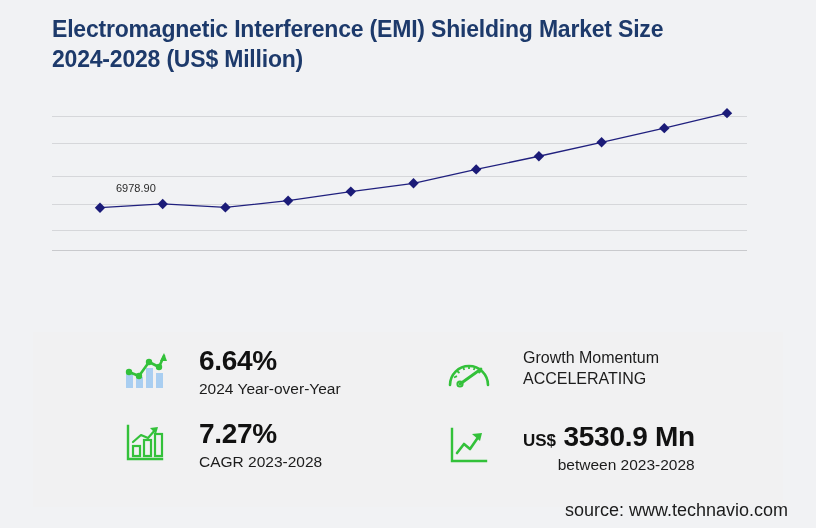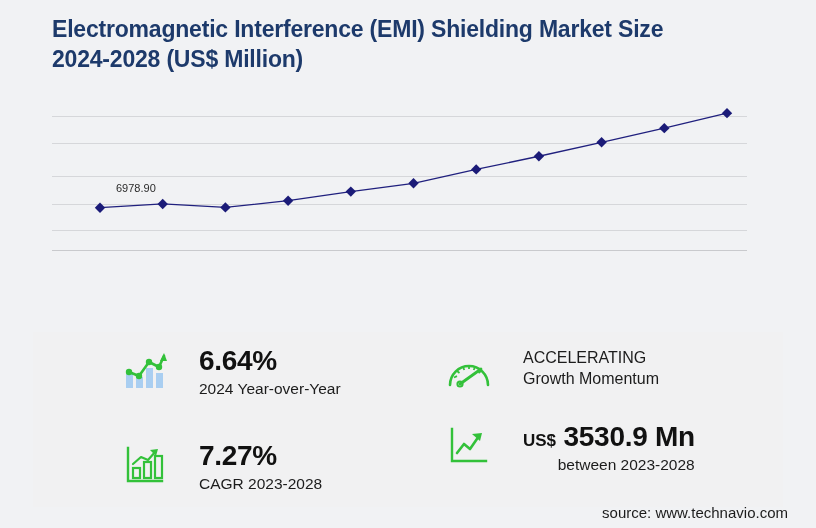--- a/index.html
+++ b/index.html
@@ -140,30 +140,30 @@
     text-align: right;
   }
   .stat-head {
     font-size: 16px;
     color: #1c1c1c;
     line-height: 1.3;
     white-space: nowrap;
   }
 
   #stat-yoy   { left: 86px;  top: 14px; }
-  #stat-cagr  { left: 86px;  top: 109px; }
+  #stat-cagr  { left: 86px;  top: 87px; }
   #stat-mom   { left: 410px; top: 16px; }
   #stat-incr  { left: 410px; top: 90px; }
 
   
   .source {
     position: absolute;
     right: 28px;
     bottom: 7px;
-    font-size: 15px;
+    font-size: 18px;
     color: #1c1c1c;
     white-space: nowrap;
   }
 </style>
 </head>
 <body>
 
 <div class="title">
   <span>Electromagnetic Interference (EMI) Shielding Market Size</span>
   <span class="line2">2024-2028 (US$ Million)</span>
@@ -245,22 +245,22 @@
         <line x1="11" y1="16" x2="13.5" y2="18" stroke="#33c13a" stroke-width="1.8"></line>
         <line x1="17" y1="12" x2="18.3" y2="15" stroke="#33c13a" stroke-width="1.8"></line>
         <line x1="23" y1="11" x2="23" y2="14" stroke="#33c13a" stroke-width="1.8"></line>
         <line x1="29" y1="12" x2="27.7" y2="15" stroke="#33c13a" stroke-width="1.8"></line>
         <line x1="35" y1="16" x2="32.5" y2="18" stroke="#33c13a" stroke-width="1.8"></line>
         <line x1="14" y1="29" x2="35" y2="14" stroke="#33c13a" stroke-width="2.8" stroke-linecap="round"></line>
         <circle cx="14" cy="29" r="2.6" fill="none" stroke="#33c13a" stroke-width="2"></circle>
       </svg>
     </div>
     <div class="stat-text">
+      <div class="stat-head">Growth Momentum</div>
       <div class="stat-head">ACCELERATING</div>
-      <div class="stat-head">Growth Momentum</div>
     </div>
   </div>
 
   <div class="stat" id="stat-incr">
     <div class="stat-icon">
       <svg width="40" height="38" viewBox="0 0 40 38">
         <path d="M3 2 L3 34 L37 34" fill="none" stroke="#33c13a" stroke-width="2.4" stroke-linecap="square"></path>
         <polyline points="8,26 15,17 21,22 30,9" fill="none" stroke="#33c13a" stroke-width="2.6" stroke-linecap="round" stroke-linejoin="round"></polyline>
         <polygon points="33,6 23,7 31,14" fill="#33c13a"></polygon>
       </svg>

